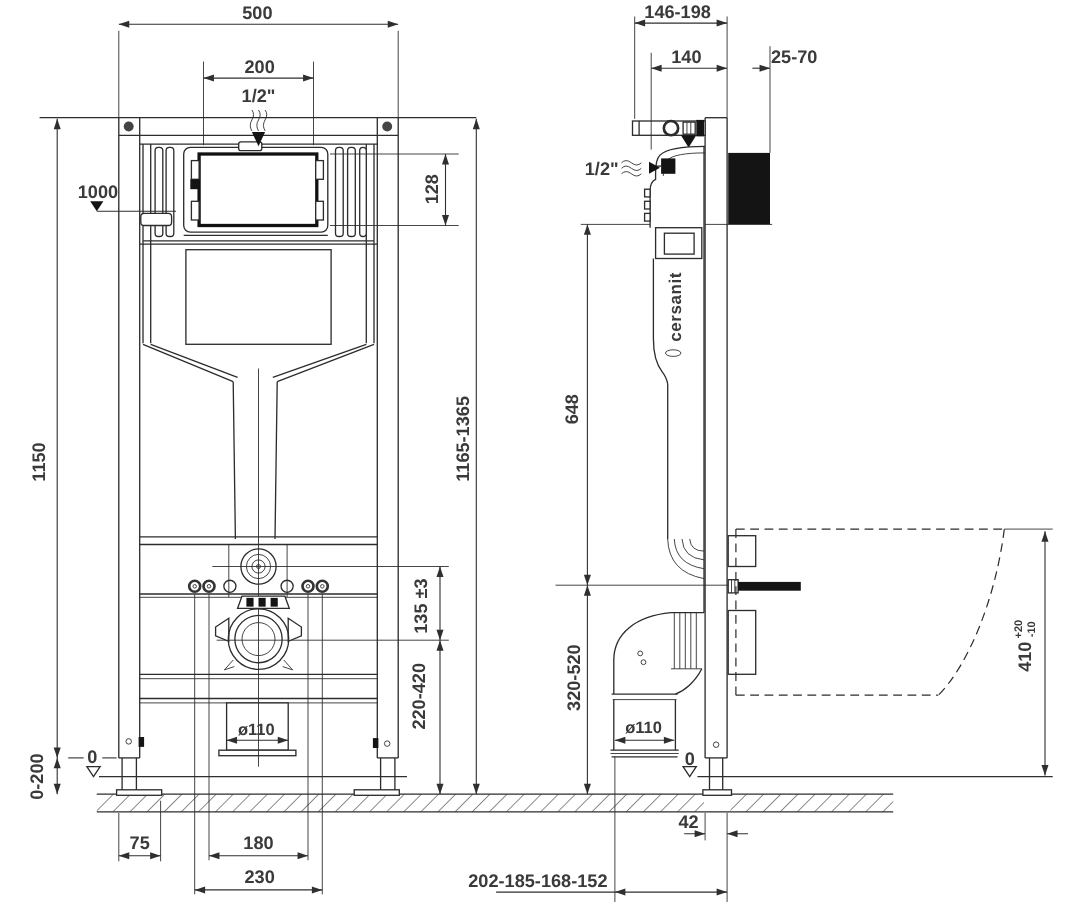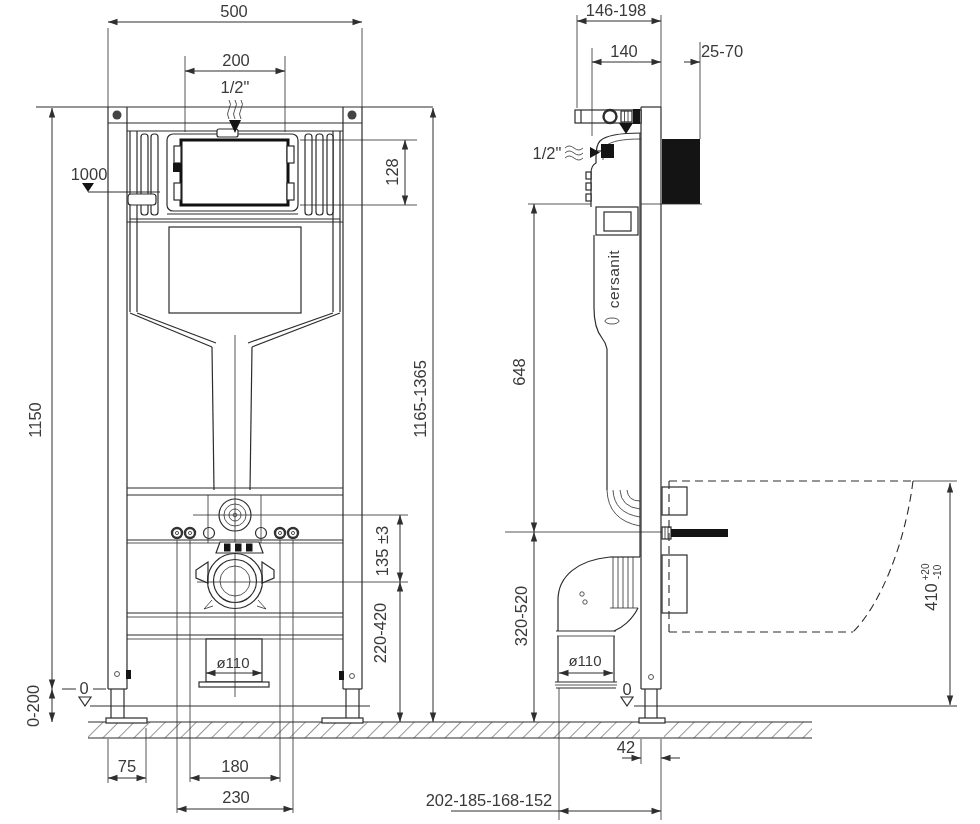--- a/index.html
+++ b/index.html
@@ -1,16 +1,16 @@
 <!DOCTYPE html>
 <html><head>
 <meta charset="utf-8">
 <style>
   html,body{margin:0;padding:0;background:#fff;}
-  #canvas{width:980px;height:824px;position:relative;background:#fff;overflow:hidden;}
+  #canvas{width:980px;height:824px;position:relative;background:#fff;overflow:hidden;font-weight:bold;}
   svg{position:absolute;top:0;left:0;}
   text{font-family:"Liberation Sans","DejaVu Sans",sans-serif;fill:#3a3a3a;font-size:16.5px;}
   .sm{font-size:15px;}
   .xs{font-size:10px;}
   .logo{font-size:15.5px;letter-spacing:.5px;fill:#3b3b3b;}
   .ln{stroke:#2c2c2c;stroke-width:1.2;fill:none;}
   .lnw{stroke:#2c2c2c;stroke-width:1.2;fill:#fff;}
   .thin{stroke:#2c2c2c;stroke-width:.8;fill:none;}
   .dim{stroke:#2f2f2f;stroke-width:1;fill:none;}
   .blk{fill:#141414;stroke:none;}

